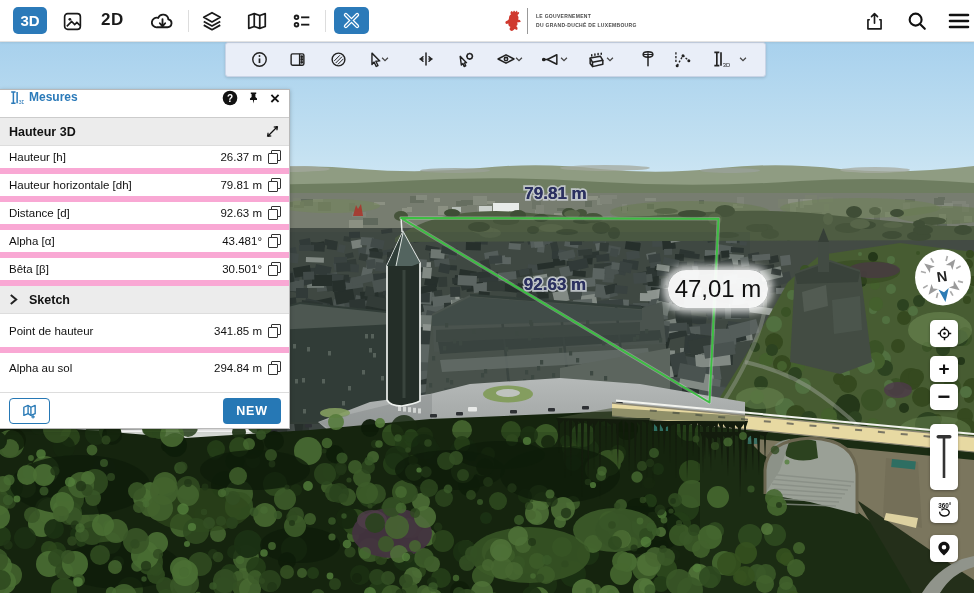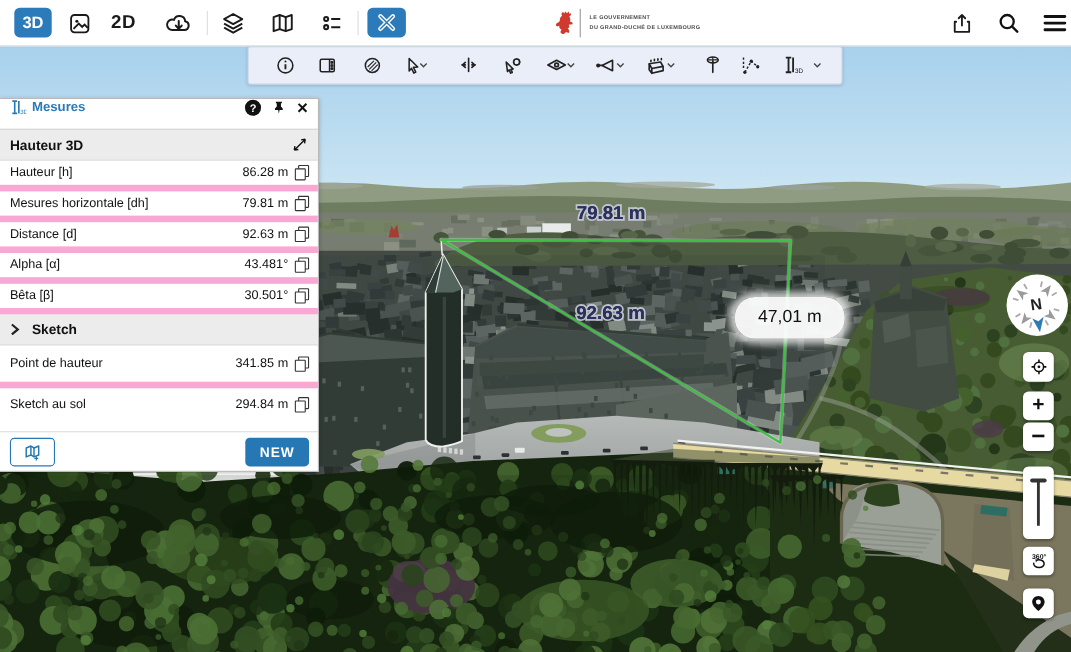--- a/index.html
+++ b/index.html
@@ -2011,21 +2011,21 @@
 <line x1="403" y1="233" x2="396" y2="266" stroke="#dfe5e1" stroke-width="1"></line>
 <line x1="404" y1="270" x2="404" y2="398" stroke="#39443d" stroke-width="3"></line>
 <path d="M401,218 L718.5,218.7 L709.5,402.5 Z" fill="none" stroke="#ffffff" stroke-width="3.6" stroke-linejoin="round" opacity="0.30"></path>
 <path d="M401,218 L718.5,218.7 L709.5,402.5 Z" fill="none" stroke="#3cbf42" stroke-width="2" stroke-linejoin="round"></path>
 <text x="555.5" y="199" font-family="Liberation Sans, sans-serif" font-size="17" font-weight="bold" fill="#2b3060" text-anchor="middle" stroke="#c8cdd2" stroke-width="3.4" paint-order="stroke" opacity="0.9">79.81 m</text>
 <text x="555.5" y="199" font-family="Liberation Sans, sans-serif" font-size="17" font-weight="bold" fill="#2b3060" text-anchor="middle">79.81 m</text>
 <text x="555" y="290" font-family="Liberation Sans, sans-serif" font-size="17" font-weight="bold" fill="#2b3060" text-anchor="middle" stroke="#c8cdd2" stroke-width="3.4" paint-order="stroke" opacity="0.9">92.63 m</text>
 <text x="555" y="290" font-family="Liberation Sans, sans-serif" font-size="17" font-weight="bold" fill="#2b3060" text-anchor="middle">92.63 m</text>
 </svg>
 
-<div class="abs" style="left:668px;top:270px;width:100px;height:38px;background:rgba(255,255,255,0.94);border-radius:18px;box-shadow:0 0 7px 5px rgba(255,255,255,0.72);z-index:10;display:flex;align-items:center;justify-content:center;font-size:16px;color:#101010">47,01&nbsp;m</div>
+<div class="abs" style="left:668px;top:270px;width:100px;height:38px;background:rgba(255,255,255,0.94);border-radius:18px;box-shadow:0 0 7px 5px rgba(255,255,255,0.72);z-index:10;display:flex;align-items:center;justify-content:center;font-size:24px;color:#101010">47,01&nbsp;m</div>
 
 <div id="topbar">
   <div class="tbtn" id="btn3d">3D</div>
   <div class="ticon" style="left:51px">
     <svg width="21" height="21" viewBox="0 0 24 24" fill="none" stroke="#1a1a1a" stroke-width="1.9">
           <rect x="3" y="3" width="18" height="18" rx="3.5"></rect>
           <circle cx="9" cy="9.5" r="1.6" fill="#1a1a1a" stroke="none"></circle>
           <path d="M5.5 17.5 L11 12 L14.5 15.5 L17 13 L20.5 16.5"></path>
         </svg>
   </div>
@@ -2218,25 +2218,25 @@
     <div style="font-size:17px;font-weight:bold;line-height:1">×</div>
   </div>
   <div class="sect">Hauteur 3D
     <div style="flex:1"></div>
     <svg width="15" height="15" viewBox="0 0 24 24" fill="none" stroke="#111" stroke-width="2">
           <path d="M4 20 L20 4 M4 20 L10 19 M4 20 L5 14 M20 4 L14 5 M20 4 L19 10"></path>
         </svg>
   </div>
   <div class="row">
         <div class="lab">Hauteur [h]</div>
-        <div class="val">86.28 m</div>
+        <div class="val">26.37 m</div>
         <div class="copy"></div>
       </div>
   <div class="row">
-        <div class="lab">Mesures horizontale [dh]</div>
+        <div class="lab">Hauteur horizontale [dh]</div>
         <div class="val">79.81 m</div>
         <div class="copy"></div>
       </div>
   <div class="row">
         <div class="lab">Distance [d]</div>
         <div class="val">92.63 m</div>
         <div class="copy"></div>
       </div>
   <div class="row">
         <div class="lab">Alpha [α]</div>
@@ -2250,21 +2250,21 @@
       </div>
   <div class="sect"><svg width="9" height="11" viewBox="0 0 10 12" style="margin-right:11px">
           <path d="M2 1 L8 6 L2 11" fill="none" stroke="#222" stroke-width="2.2"></path>
         </svg>Sketch</div>
   <div class="row" style="height:39px">
         <div class="lab">Point de hauteur</div>
         <div class="val">341.85 m</div>
         <div class="copy"></div>
       </div>
   <div class="row" style="height:29px;border-bottom:none">
-        <div class="lab">Sketch au sol</div>
+        <div class="lab">Alpha au sol</div>
         <div class="val">294.84 m</div>
         <div class="copy"></div>
       </div>
   <div id="pfoot">
     <div id="redrawbtn">
           <svg width="17" height="17" viewBox="0 0 24 24" fill="none" stroke="#2678b5" stroke-width="1.9" stroke-linejoin="round">
             <path d="M4 6 L10 3.5 L14 6 L20 3.5 L20 15 L14 17.5 L10 15 L4 17.5 Z"></path>
             <path d="M10 3.5 L10 15 M14 6 L14 17.5"></path>
             <path d="M17 17 L17 22 M14.5 19.5 L19.5 19.5" stroke-width="1.6"></path>
           </svg>

